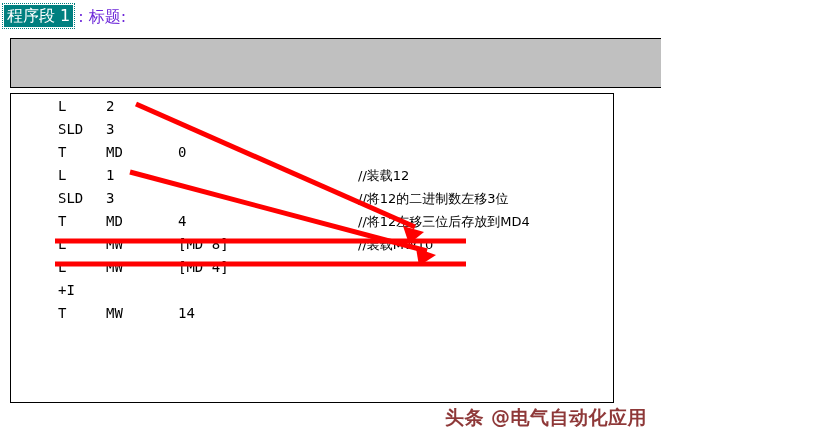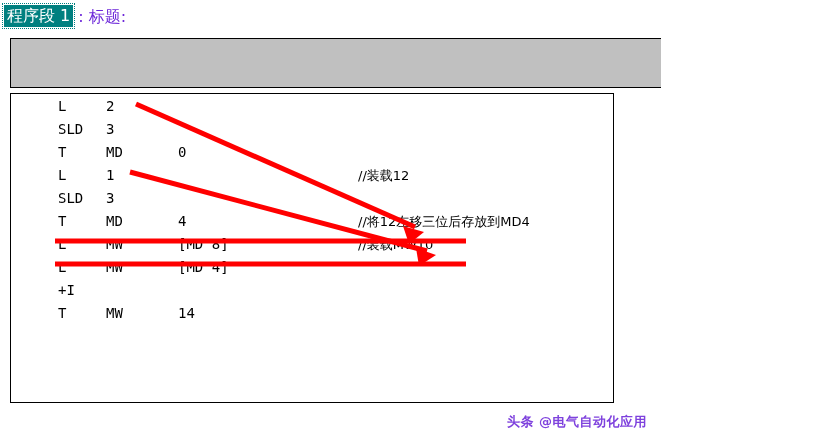--- a/index.html
+++ b/index.html
@@ -101,23 +101,23 @@
     height: 439px;
     pointer-events: none;
   }
 
   
   #watermark {
     position: absolute;
     right: 14px;
     bottom: 8px;
     font-family: "DejaVu Sans", sans-serif;
-    font-size: 13px;
+    font-size: 19px;
     font-weight: bold;
-    color: #6d28d9;
+    color: #7f1d1d;
     letter-spacing: 0.5px;
     white-space: nowrap;
     opacity: 0.88;
   }
 </style>
 </head>
 <body>
 
 <div id="root">
 
@@ -147,20 +147,21 @@
     <div class="code-row" style="top:71px;">
       <span class="code-col col-op">L</span>
       <span class="code-col col-arg1">1</span>
       <span class="code-col col-arg2"></span>
       <span class="code-col col-cmt">//装载12</span>
     </div>
     <div class="code-row" style="top:94px;">
       <span class="code-col col-op">SLD</span>
       <span class="code-col col-arg1">3</span>
       <span class="code-col col-arg2"></span>
+      <span class="code-col col-cmt">//将12的二进制数左移3位</span>
     </div>
     <div class="code-row" style="top:117px;">
       <span class="code-col col-op">T</span>
       <span class="code-col col-arg1">MD</span>
       <span class="code-col col-arg2">4</span>
       <span class="code-col col-cmt">//将12左移三位后存放到MD4</span>
     </div>
     <div class="code-row" style="top:140px;">
       <span class="code-col col-op">L</span>
       <span class="code-col col-arg1">MW</span>

